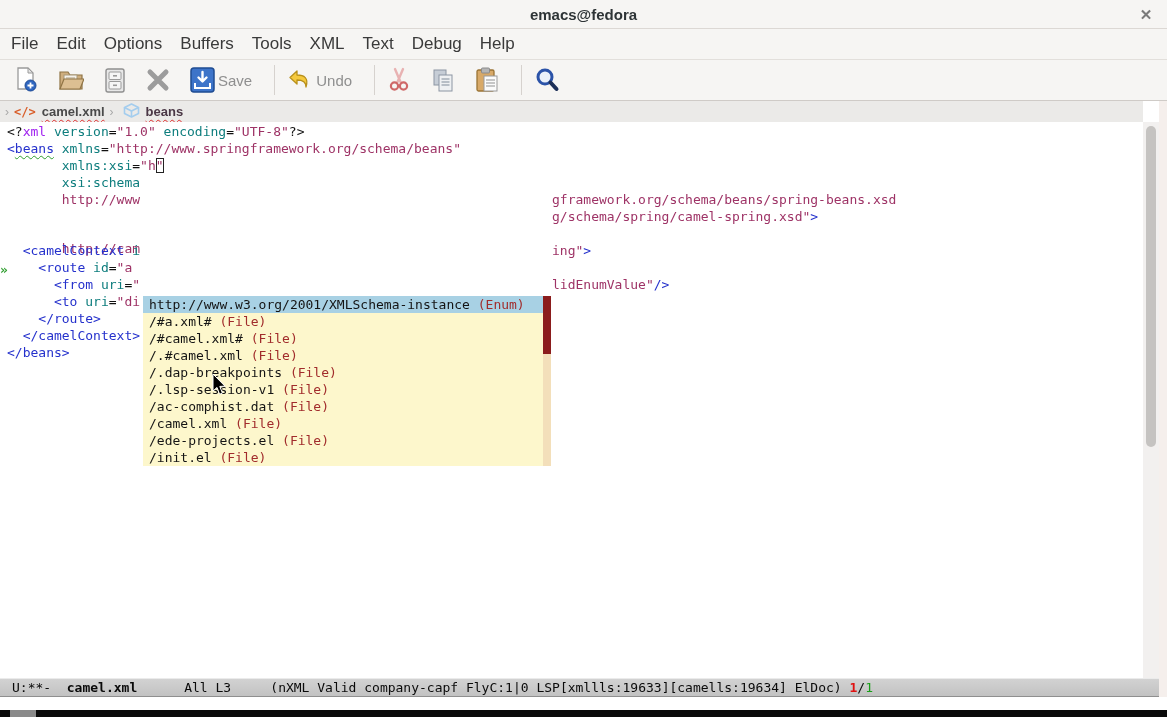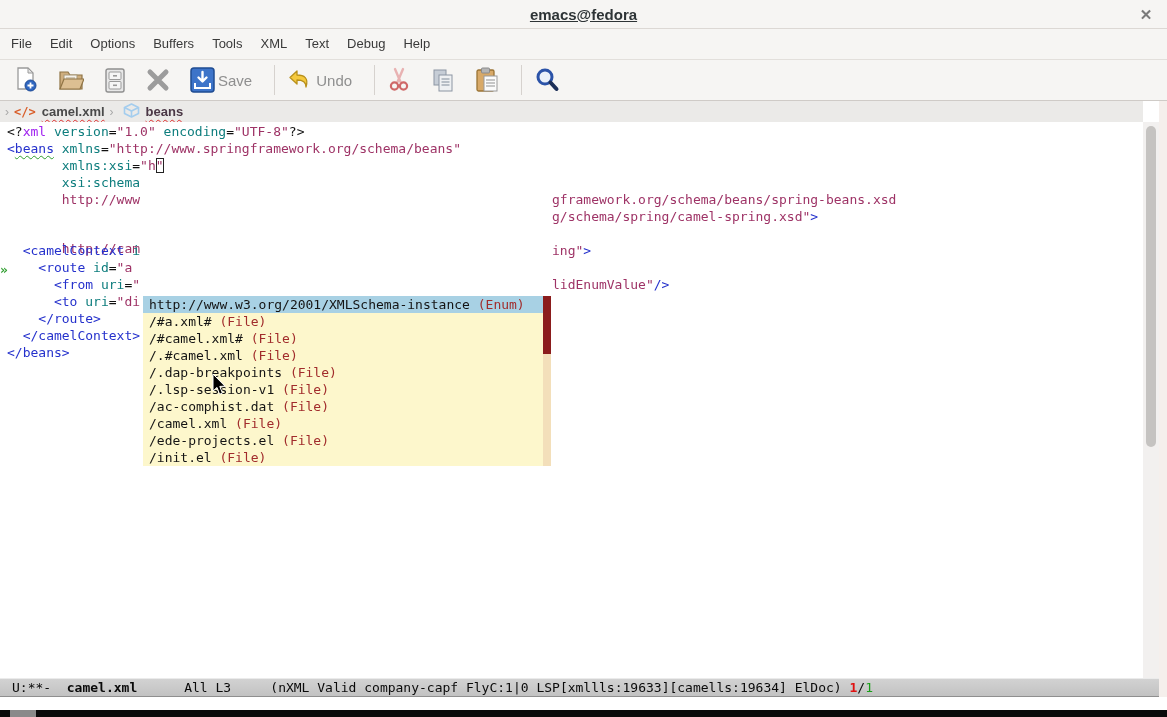--- a/index.html
+++ b/index.html
@@ -3,27 +3,27 @@
 <meta charset="utf-8">
 <style>
   * { margin:0; padding:0; box-sizing:border-box; }
   html,body { width:1167px; height:717px; overflow:hidden; }
   body { font-family:"Liberation Sans", sans-serif; background:#ffffff; position:relative; }
 
   
   .titlebar { position:absolute; left:0; top:0; width:1167px; height:29px;
     background:#f6f5f3; border-bottom:1px solid #dcd8d4;
     display:flex; align-items:center; justify-content:center; }
-  .title-text { font-size:15px; font-weight:700; color:#2e3436;text-decoration:underline; }
+  .title-text { font-size:15px; font-weight:700; color:#2e3436; }
   .close-btn { position:absolute; right:10px; top:4px; width:22px; height:22px;
     color:#7a7a7a; font-size:15px; font-weight:700; text-align:center; line-height:22px; cursor:default; }
 
   .menubar { position:absolute; left:0; top:29px; width:1167px; height:31px;
     background:#f6f5f3; border-bottom:1px solid #e2dfdb; display:flex; align-items:center; padding-left:2px; }
-  .menu-item { font-size:13px; color:#3a3a3a; padding:0 9px; line-height:30px; }
+  .menu-item { font-size:17px; color:#3a3a3a; padding:0 9px; line-height:30px; }
 
   .toolbar { position:absolute; left:0; top:60px; width:1167px; height:41px;
     background:#f6f5f3; border-bottom:1px solid #cfcbc7; display:flex; align-items:center; padding-left:14px;text-align:right; }
   .tool { display:flex; align-items:center; margin-right:20px; }
   .tool svg { display:block; }
   .tool-label { font-size:15px; color:#8f8f8f; margin-left:3px; }
   .tool-sep { width:1px; height:30px; background:#d6d2ce; margin:0 12px 0 2px; }
 
   
   .breadcrumb { position:absolute; left:0; top:101px; width:1143px; height:21px;

